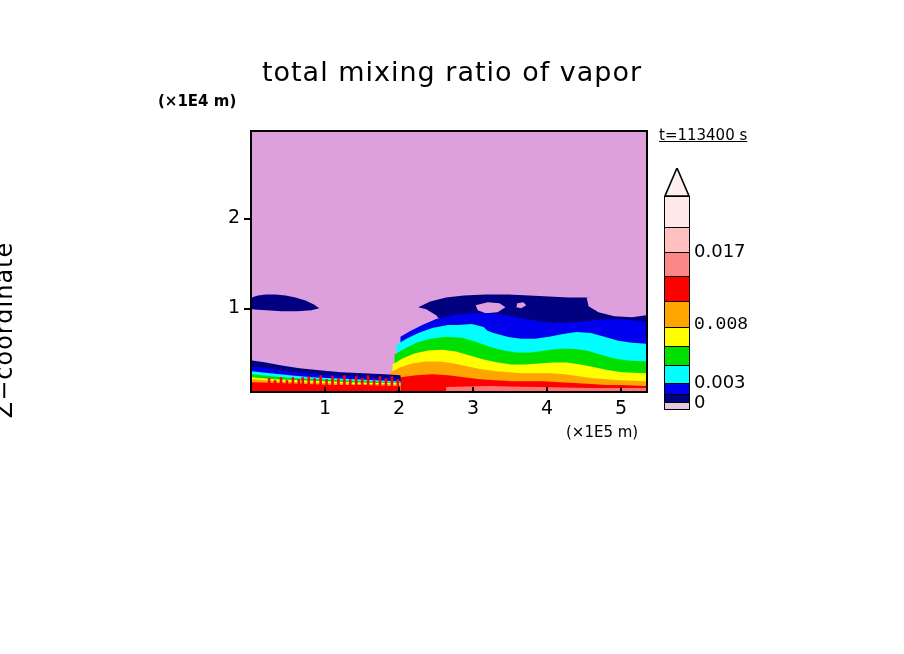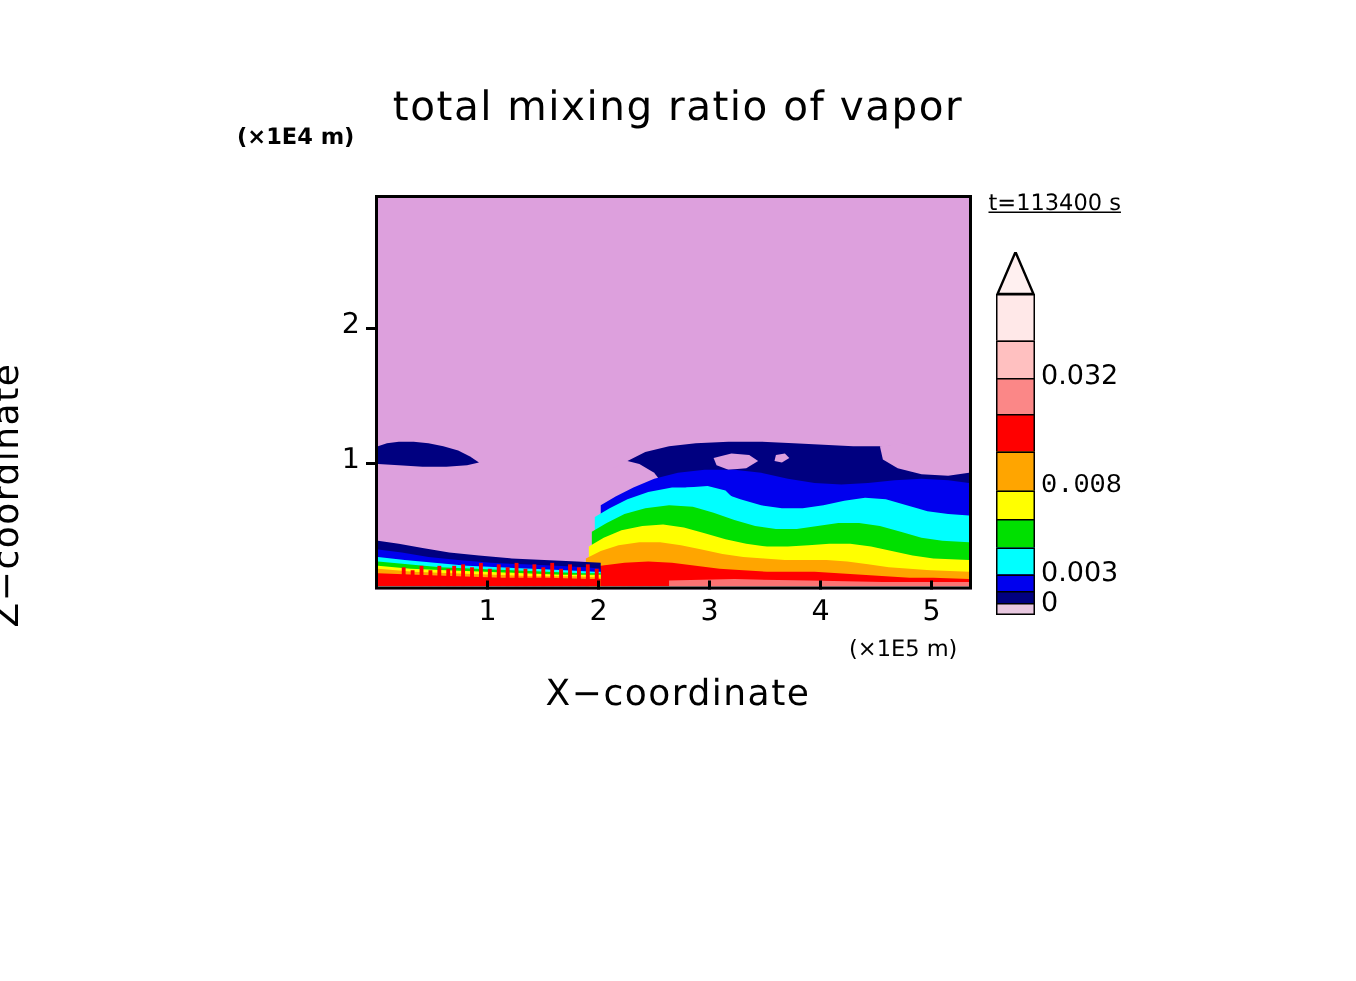--- a/index.html
+++ b/index.html
@@ -9,21 +9,21 @@
     color:#000;overflow:hidden;position:relative;
   }
   #stage{position:absolute;left:0;top:0;width:904px;height:505px;}
 
   .title{
     position:absolute;left:0;top:56px;width:904px;
     text-align:center;font-size:27px;letter-spacing:1px;
     color:#000;white-space:pre;
   }
   .ymult{
-    position:absolute;left:158px;top:82px;
+    position:absolute;left:158px;top:92px;
     font-size:15px;font-weight:bold;white-space:pre;
   }
   .xmult{
     position:absolute;left:566px;top:423px;
     font-size:15px;font-weight:normal;white-space:pre;
   }
   .timetag{
     position:absolute;left:659px;top:126px;
     font-size:15px;white-space:pre;text-decoration:underline;
   }
@@ -216,39 +216,38 @@
   <div class="xtick-label" style="left:473px;">3</div>
   <div class="xtick-label" style="left:547px;">4</div>
   <div class="xtick-label" style="left:621px;">5</div>
 
   <div class="tickmark" style="left:244px;top:218px;width:6px;height:2px;"></div>
   <div class="tickmark" style="left:244px;top:308px;width:6px;height:2px;"></div>
   <div class="ytick-label" style="top:218px;">2</div>
   <div class="ytick-label" style="top:308px;">1</div>
 
   <div class="xmult">(×1E5 m)</div>
-  <div class="xaxis-title">X−coordinate</div>
   <div class="yaxis-title">Z−coordinate</div>
 
   <svg class="cbar-arrow" viewBox="0 0 26 29" preserveAspectRatio="none">
     <polygon points="13,0 25,28 1,28" fill="#fff0f0" stroke="#000" stroke-width="1.6" stroke-linejoin="miter"></polygon>
   </svg>
 
   <div class="cbar">
     <div class="cbar-cell" style="top:0px;   height:32px;background:#ffe8e8;"></div>
     <div class="cbar-cell" style="top:31px;  height:26px;background:#ffc0c0;"></div>
     <div class="cbar-cell" style="top:56px;  height:25px;background:#fb8787;"></div>
     <div class="cbar-cell" style="top:80px;  height:26px;background:#ff0000;"></div>
     <div class="cbar-cell" style="top:105px; height:27px;background:#ffa500;"></div>
     <div class="cbar-cell" style="top:131px; height:20px;background:#ffff00;"></div>
     <div class="cbar-cell" style="top:150px; height:20px;background:#00e000;"></div>
     <div class="cbar-cell" style="top:169px; height:19px;background:#00ffff;"></div>
     <div class="cbar-cell" style="top:187px; height:12px;background:#0000ee;"></div>
     <div class="cbar-cell" style="top:198px; height:9px;background:#000080;"></div>
     <div class="cbar-cell" style="top:206px; height:8px;background:#e8c8e0;"></div>
   </div>
 
-  <div class="cbar-label" style="top:252px;">0.032</div>
+  <div class="cbar-label" style="top:252px;">0.017</div>
   <div class="cbar-label" style="top:326px;font-family:Liberation Mono, monospace;">0.008</div>
   <div class="cbar-label" style="top:383px;">0.003</div>
   <div class="cbar-label" style="top:403px;">0</div>
 
 </div>
 
 </body></html>

